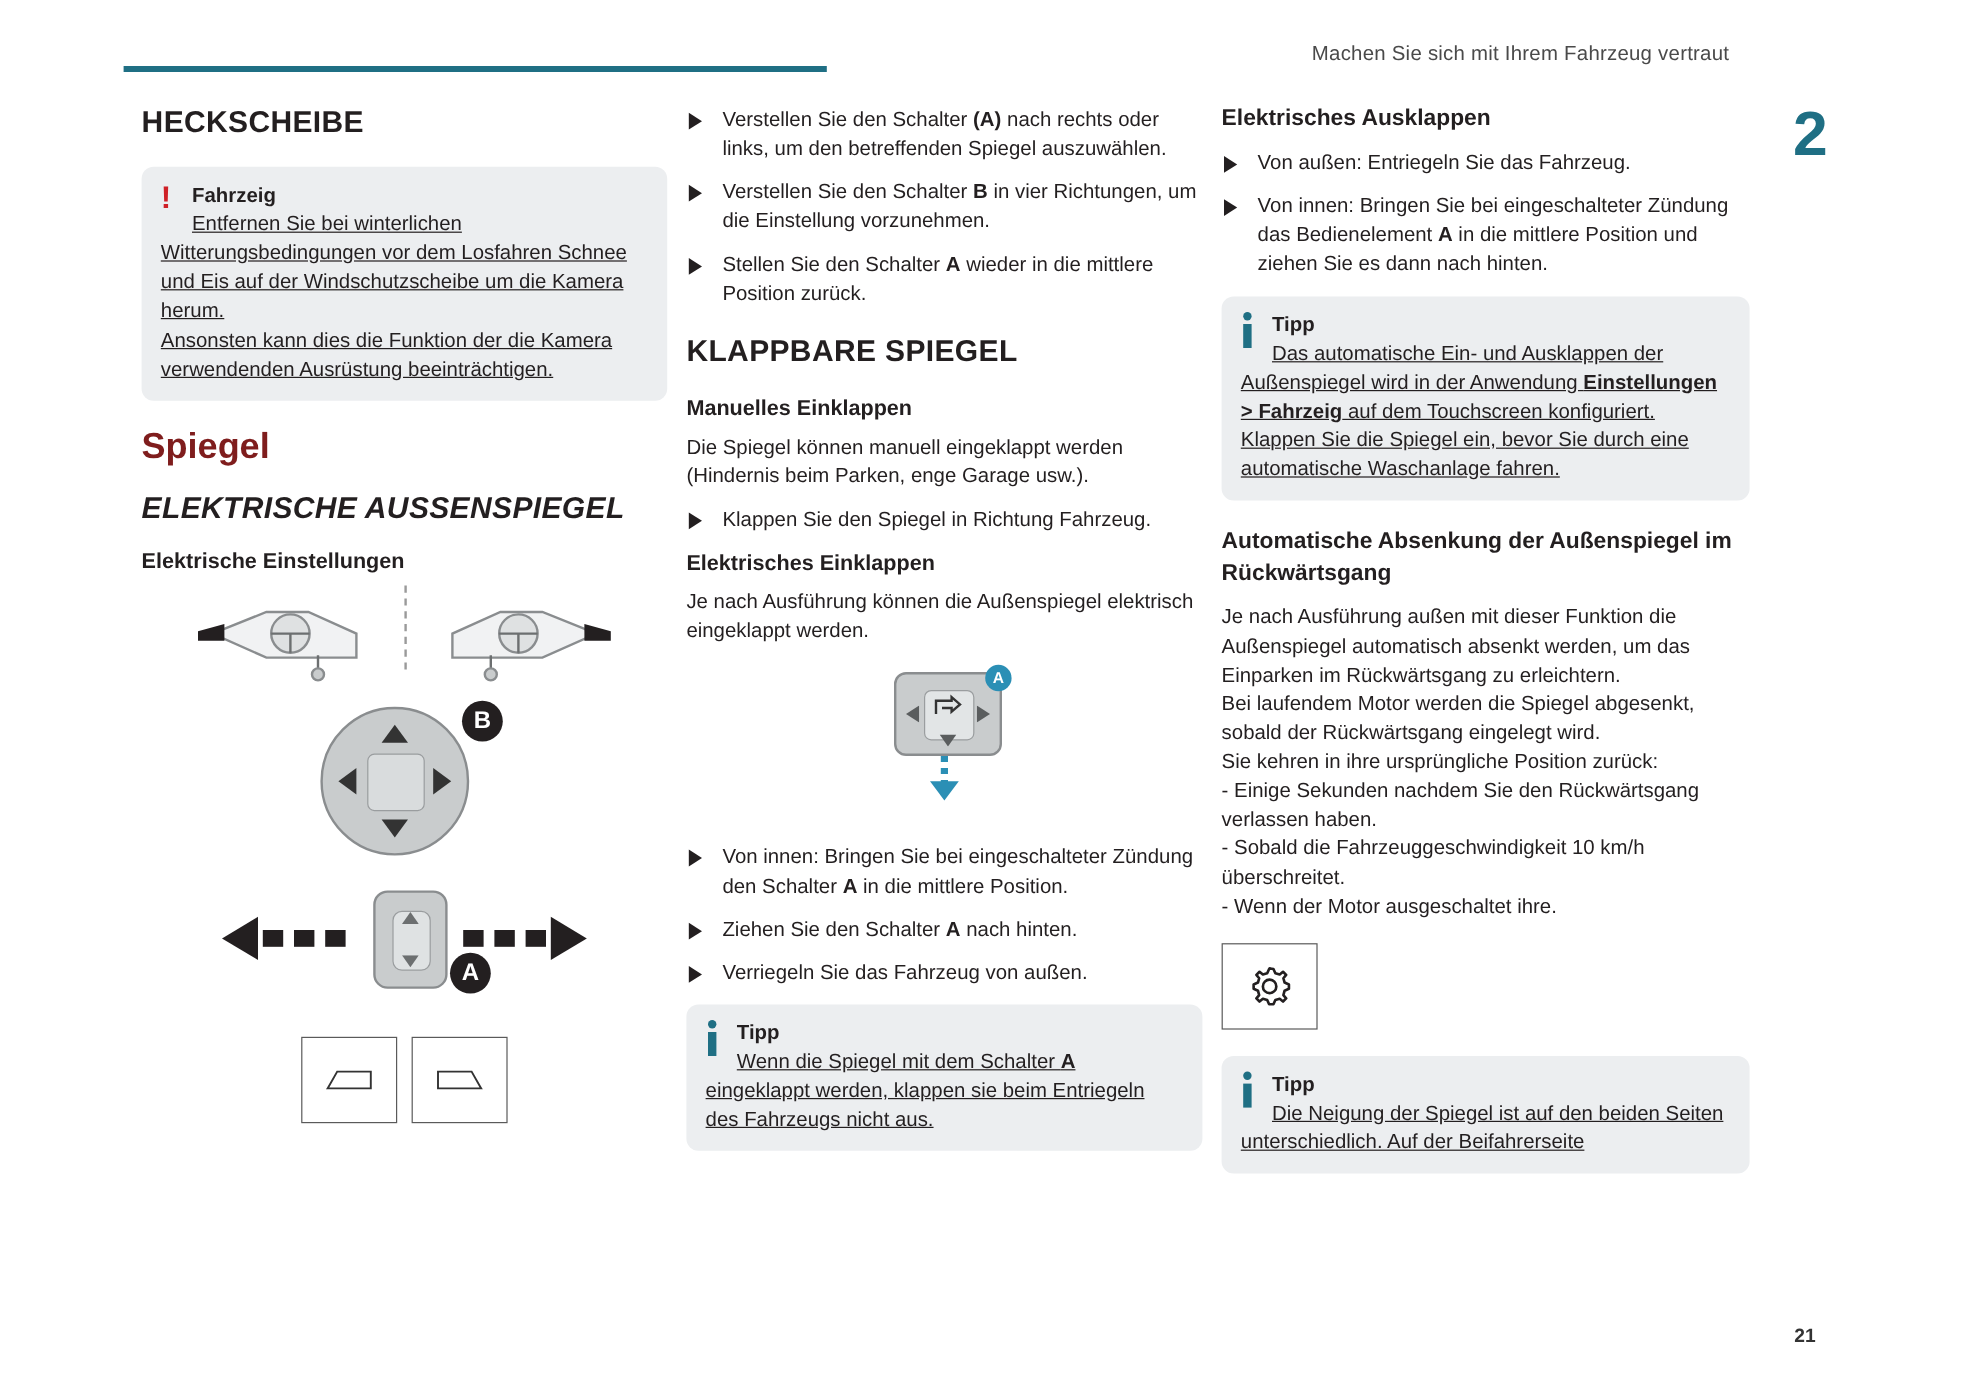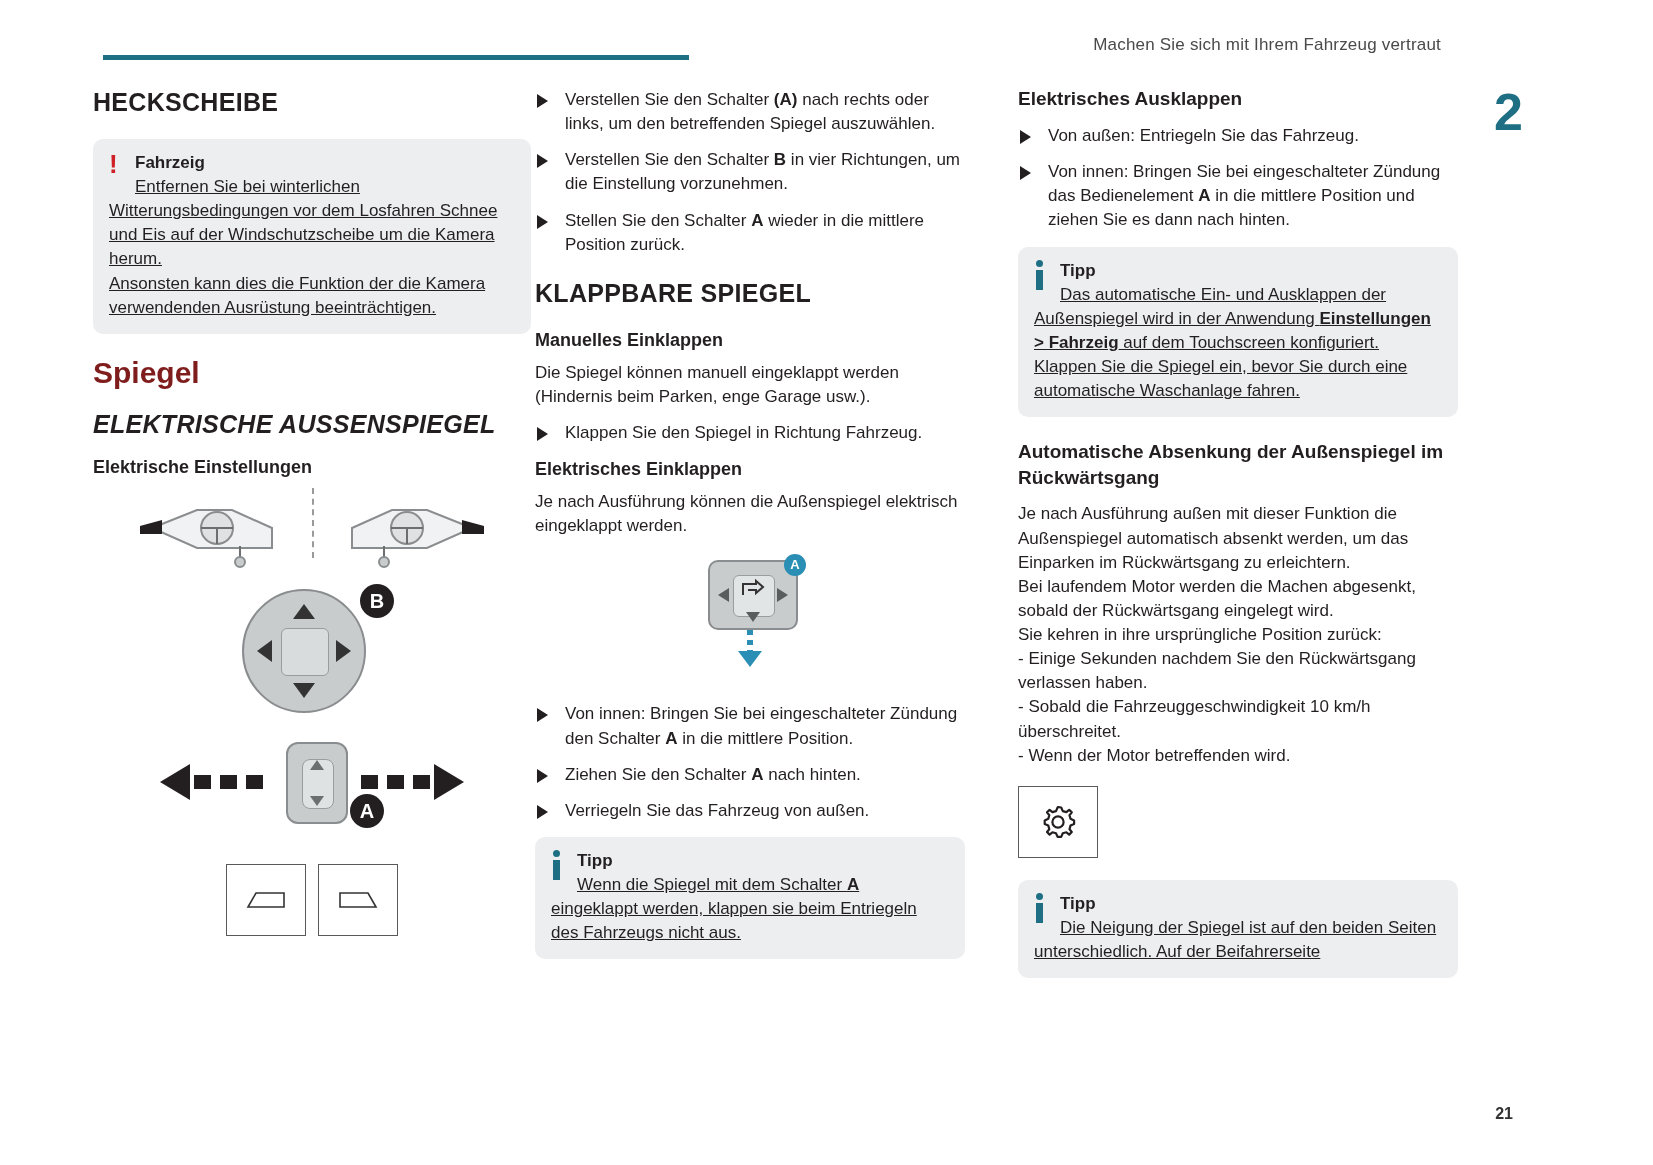--- a/index.html
+++ b/index.html
@@ -53,22 +53,22 @@
     font-size: 16px;
     font-weight: bold;
     color: #333;
   }
 
   
   .col {
     position: absolute;
     top: 88px;
   }
-  .col1 { left: 93px; width: 438px; }
-  .col2 { left: 535px; width: 430px; }
+  .col1 { left: 118px; width: 438px; }
+  .col2 { left: 572px; width: 430px; }
   .col3 { left: 1018px; width: 440px; }
 
   h1.smallcaps {
     font-size: 25px;
     font-weight: bold;
     margin: 0 0 22px 0;
     letter-spacing: .3px;
     font-variant: small-caps;
     text-transform: uppercase;
   }
@@ -550,25 +550,25 @@
           <div class="dot"></div>
           <div class="bar"></div>
         </div>
       <div class="cal-head">Tipp</div>
       <p class="cal-body"><span class="indent-first"></span><span>Das automatische Ein- und Ausklappen der Außenspiegel wird in der Anwendung </span><b>Einstellungen &gt; Fahrzeig</b><span> auf dem Touchscreen konfiguriert.</span><br><span>Klappen Sie die Spiegel ein, bevor Sie durch eine automatische Waschanlage fahren.</span></p>
     </div>
 
     <h3 class="sub" style="font-size:19px; line-height:1.35; margin-bottom:12px;">Automatische Absenkung der Außenspiegel im Rückwärtsgang</h3>
 
     <p style="margin-bottom:0;">Je nach Ausführung außen mit dieser Funktion die Außenspiegel automatisch absenkt werden, um das Einparken im Rückwärtsgang zu erleichtern.</p>
-    <p style="margin-bottom:0;">Bei laufendem Motor werden die Machen abgesenkt, sobald der Rückwärtsgang eingelegt wird.</p>
+    <p style="margin-bottom:0;">Bei laufendem Motor werden die Spiegel abgesenkt, sobald der Rückwärtsgang eingelegt wird.</p>
     <p style="margin-bottom:0;">Sie kehren in ihre ursprüngliche Position zurück:</p>
     <p style="margin-bottom:0;">- Einige Sekunden nachdem Sie den Rückwärtsgang verlassen haben.</p>
     <p style="margin-bottom:0;">- Sobald die Fahrzeuggeschwindigkeit 10 km/h überschreitet.</p>
-    <p style="margin-bottom:0;">- Wenn der Motor betreffenden wird.</p>
+    <p style="margin-bottom:0;">- Wenn der Motor ausgeschaltet ihre.</p>
 
     <div class="gearrow">
       <div class="gearbox">
         <svg width="42" height="42" viewBox="0 0 42 42">
           <g fill="none" stroke="#231f20" stroke-width="2.2" stroke-linejoin="round">
             <path d="M21 6 l3.2 .5 1.6 3.6 3.6 1 2.8-2.3 2.6 2.6 -2.3 2.8 1 3.6 3.6 1.6 0 3.6 -3.6 1.6 -1 3.6 2.3 2.8 -2.6 2.6 -2.8-2.3 -3.6 1 -1.6 3.6 -3.6 0 -1.6-3.6 -3.6-1 -2.8 2.3 -2.6-2.6 2.3-2.8 -1-3.6 -3.6-1.6 0-3.6 3.6-1.6 1-3.6 -2.3-2.8 2.6-2.6 2.8 2.3 3.6-1 1.6-3.6 z"></path>
             <circle cx="21" cy="21" r="5.6"></circle>
           </g>
         </svg>
       </div>

